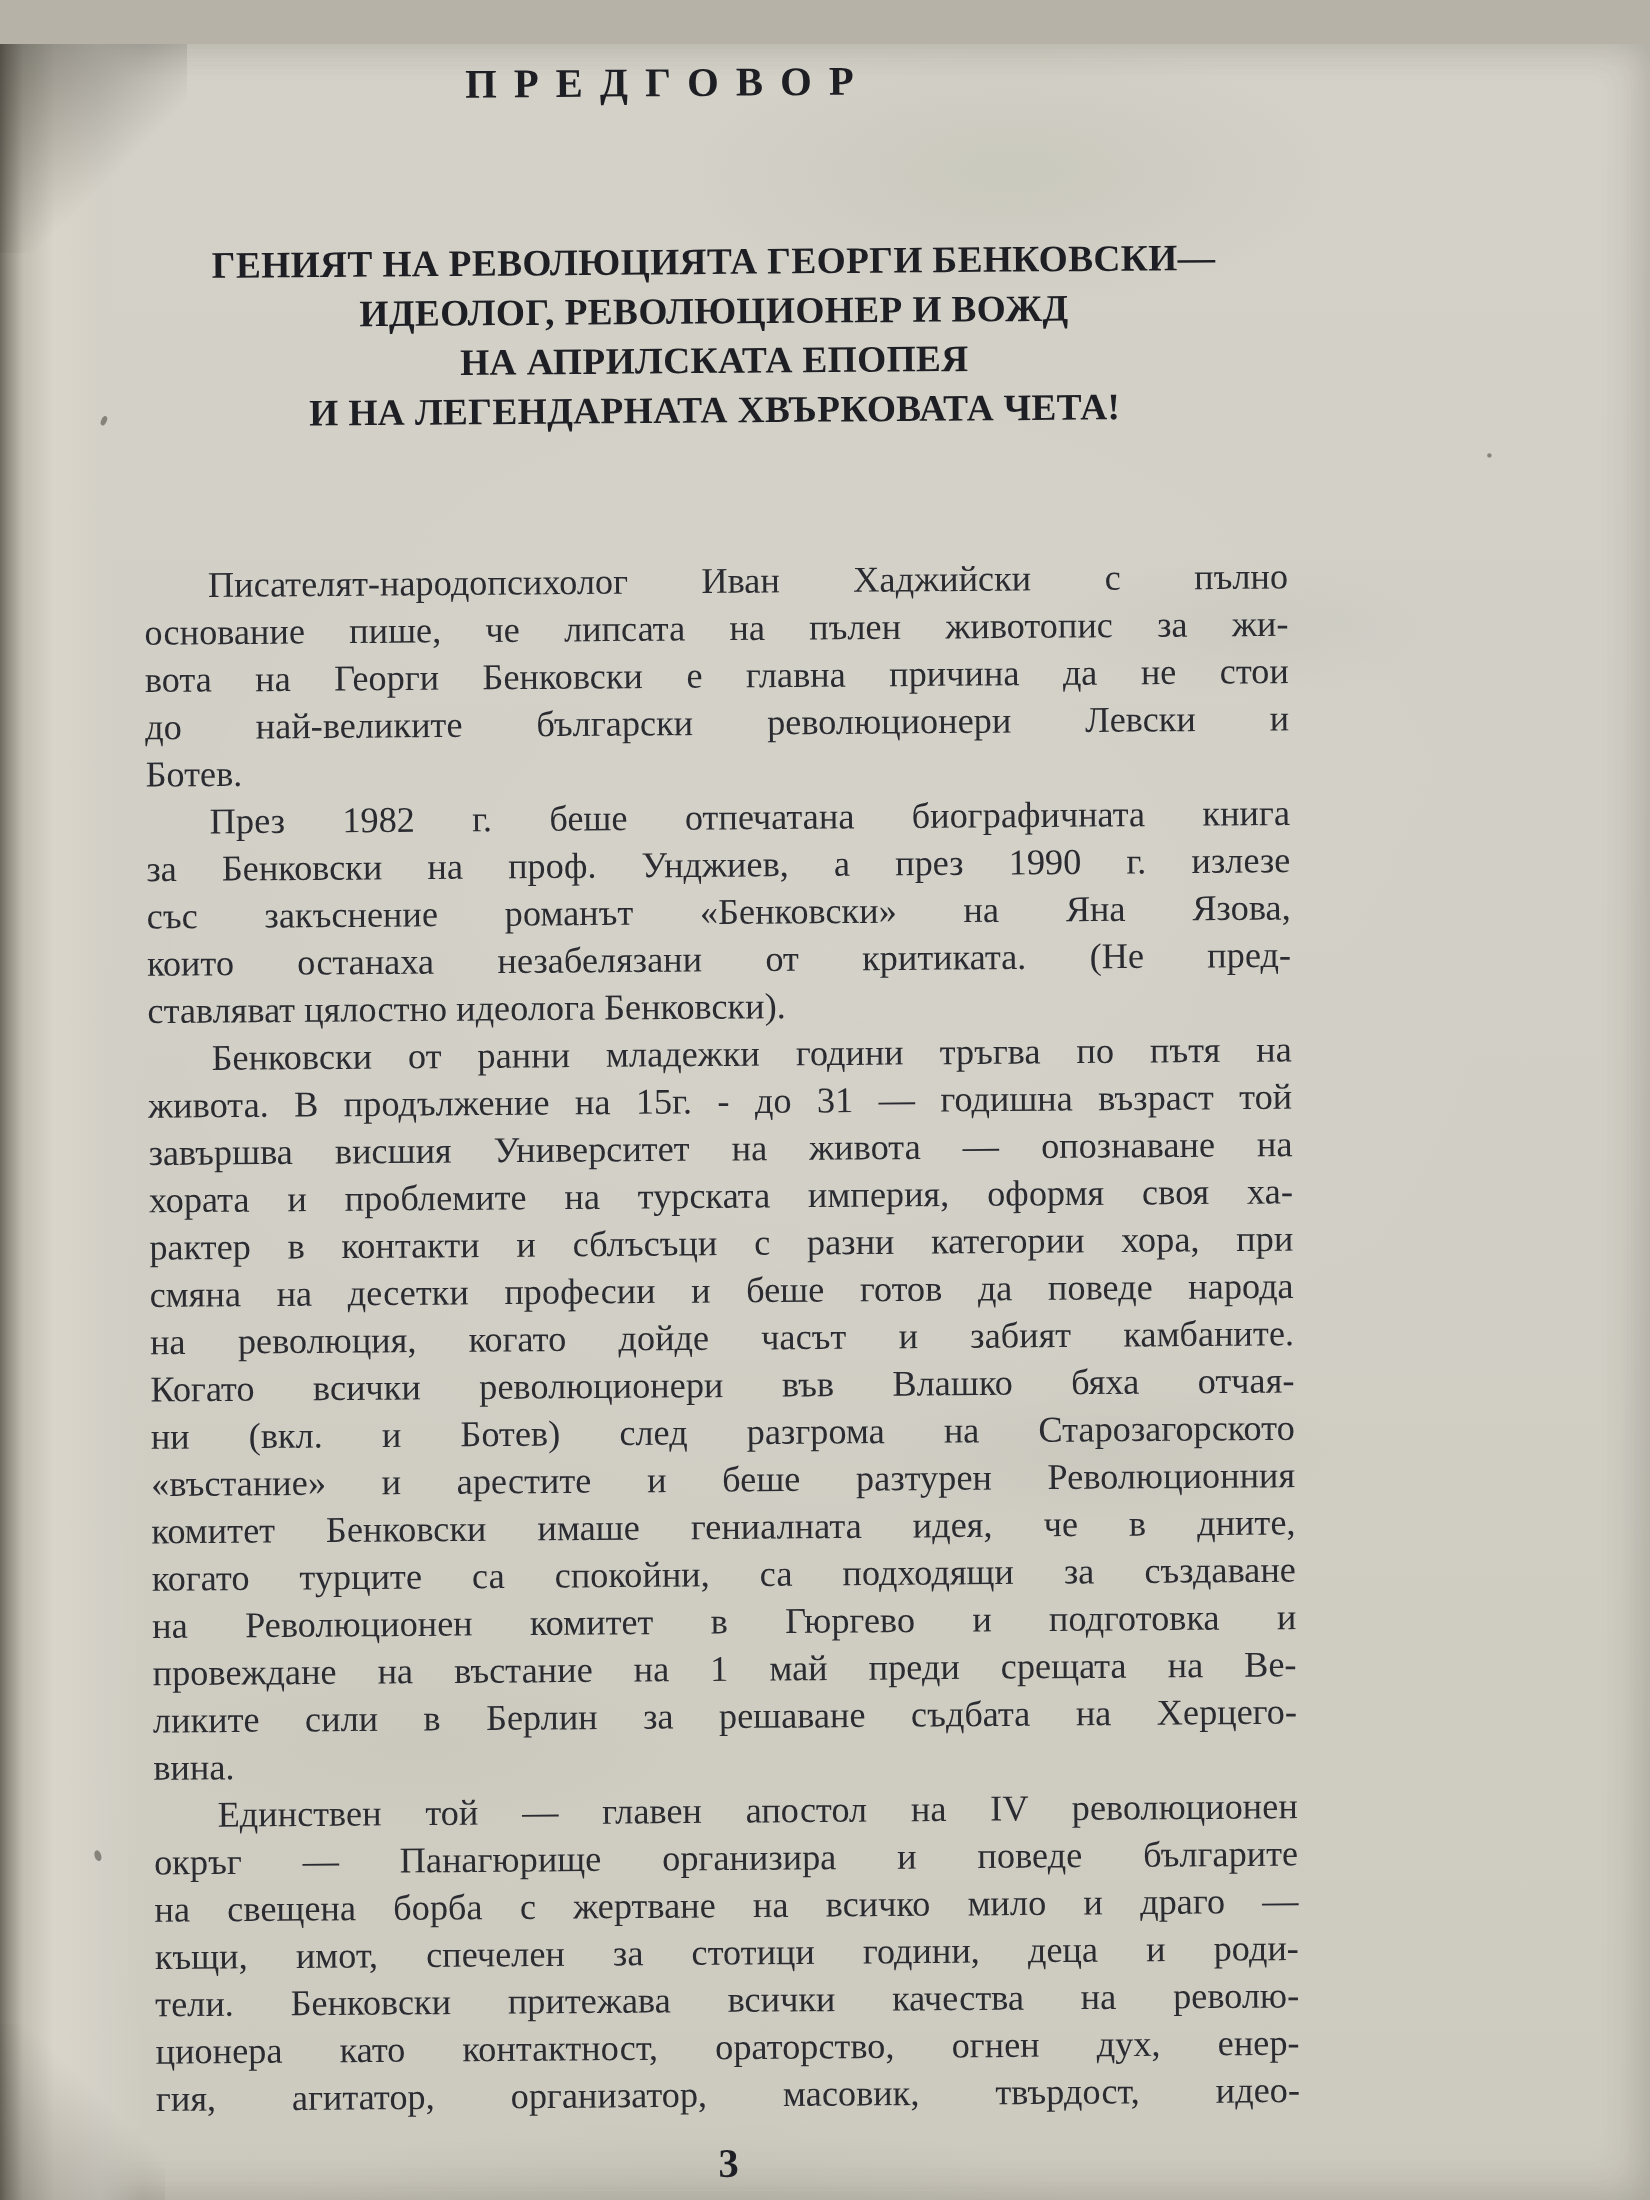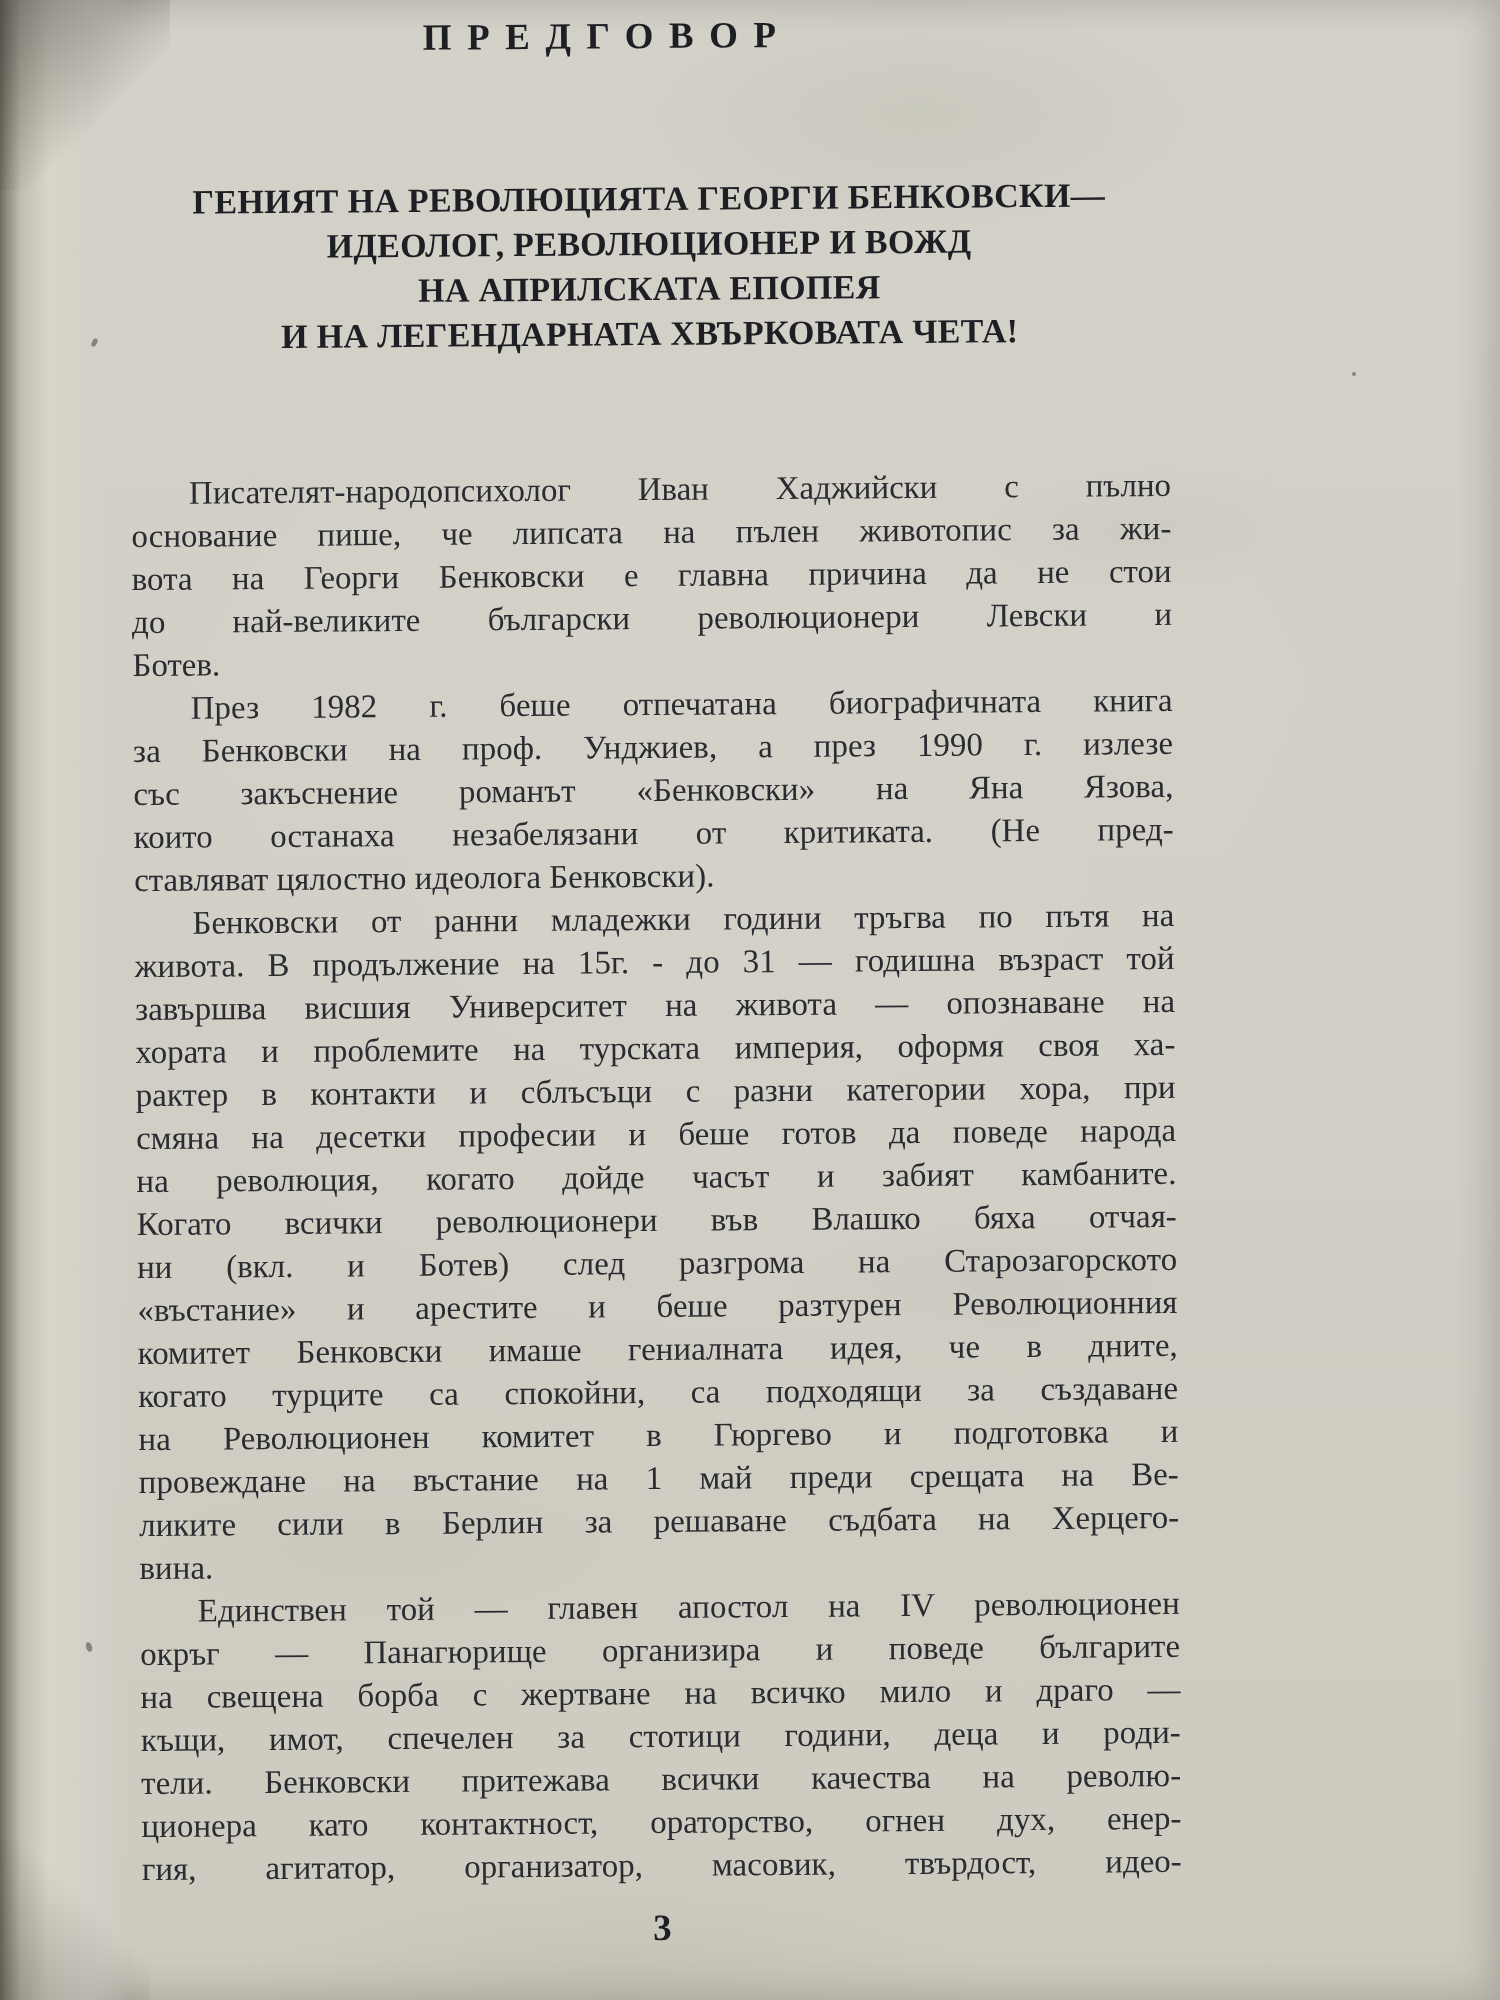--- a/index.html
+++ b/index.html
@@ -14,20 +14,21 @@
     background-color: var(--paper, #d2cfc6);
     background-image:
       radial-gradient(ellipse 420px 170px at 920px 115px, rgba(146,156,133,0.14), transparent 70%),
       radial-gradient(ellipse 260px 90px  at 1140px 530px, rgba(140,152,140,0.10), transparent 70%),
       radial-gradient(ellipse 320px 90px  at 1000px 1280px, rgba(150,158,140,0.10), transparent 70%),
       radial-gradient(ellipse 360px 110px at 380px 1545px, rgba(150,158,140,0.08), transparent 70%),
       radial-gradient(ellipse 520px 130px at 620px 1975px, rgba(148,155,135,0.13), transparent 70%),
       radial-gradient(ellipse 900px 760px at 50% 42%, rgba(255,255,255,0.06), transparent 80%),
       linear-gradient(to bottom, #d4d1c8, #d1cec5 55%, #cdcabf);
     box-shadow: inset -10px 0 36px rgba(90,88,78,0.16), inset 0 -12px 44px rgba(90,88,78,0.13), inset 0 6px 24px rgba(120,116,104,0.10);
+    margin-top: 40px;
   }
   .edge-band {
     position: absolute; left: 0; top: 0; bottom: 0; width: 130px;
     background: linear-gradient(to right,
       var(--edge, #6e6a60) 0%,
       #8f8a7e 5%,
       #c2beb2 16%,
       #d9d5ca 38%,
       #d3d0c7 70%,
       rgba(211,208,199,0) 100%);

